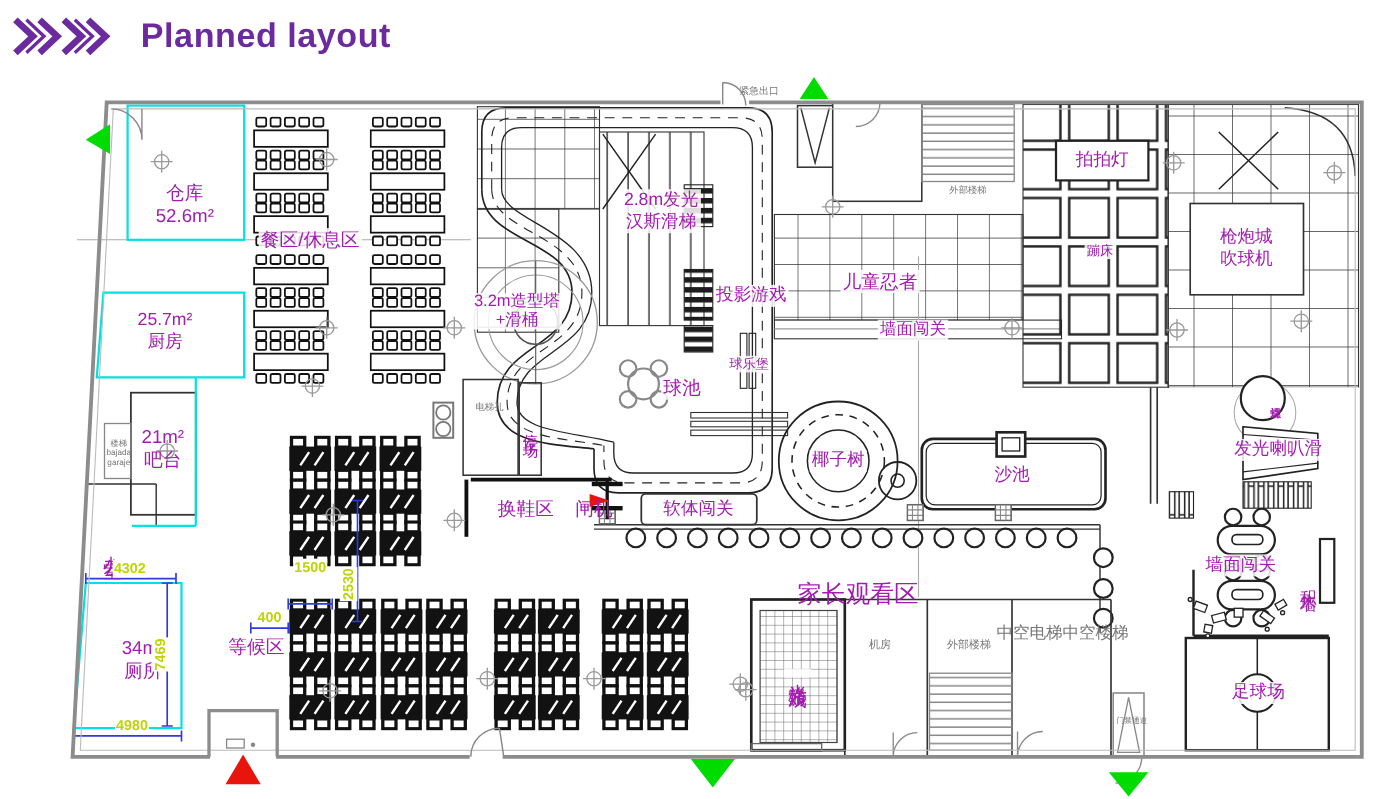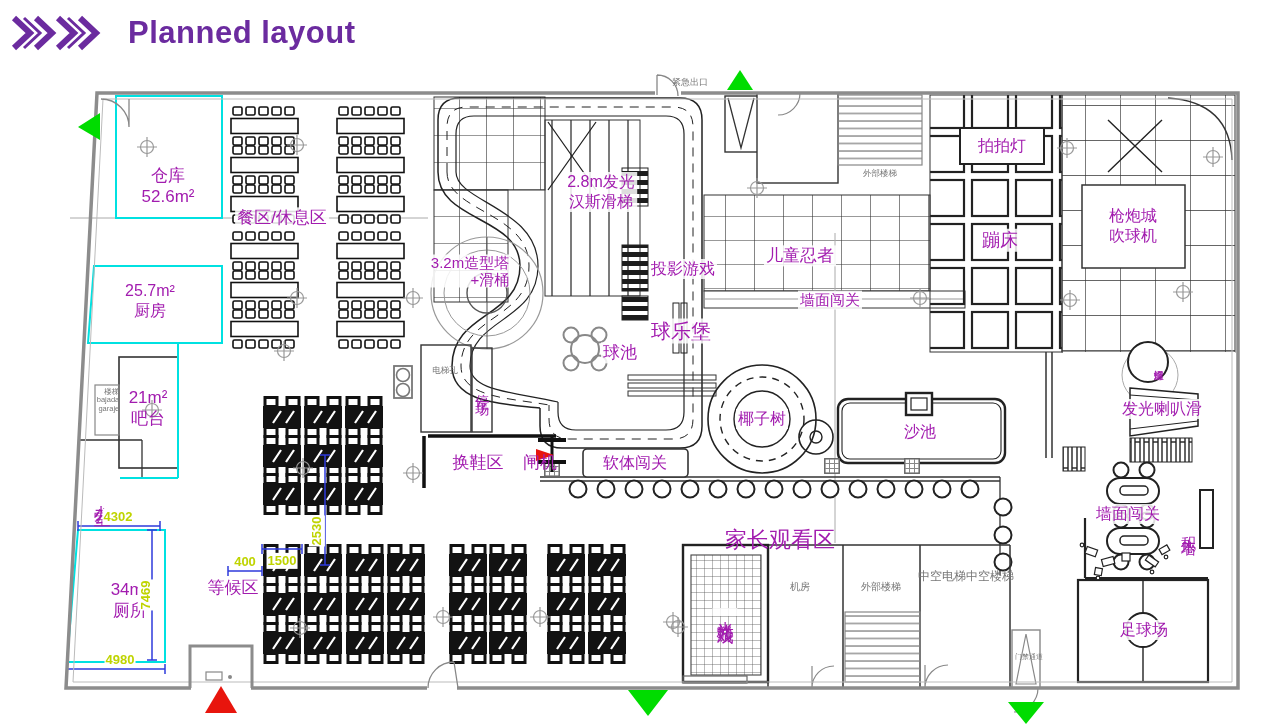--- a/index.html
+++ b/index.html
@@ -8,21 +8,21 @@
   .hdr{position:absolute;left:10px;top:12px;display:flex;align-items:center;gap:14px;}
   .hdr h1{margin:0;font-size:31px;font-weight:bold;color:#6B2B9F;letter-spacing:.5px;}
   .plan-svg{position:absolute;left:0;top:0;}
   .lbl{position:absolute;transform:translate(-50%,-50%);white-space:pre-line;text-align:center;
        font-size:16px;color:#a21caf;line-height:1.25;pointer-events:none;}
   .chip{background:rgba(255,255,255,.85);padding:0 2px;}
   .sm{font-size:9px;color:#777;}
   .dim{font-size:13px;font-weight:bold;color:#BFD400;background:#fff;padding:0 1px;}
   .rot{transform:translate(-50%,-50%) rotate(-90deg);}
   .vert{writing-mode:vertical-rl;text-orientation:upright;letter-spacing:2px;}
-  .leftal{text-align:right;line-height:1.1;}
+  .leftal{text-align:center;line-height:1.1;margin-top:12px;}
 </style>
 </head>
 <body>
 
 <div class="stage">
 
   <div class="hdr">
     <svg width="104" height="42" viewBox="0 0 104 42">
       <g fill="none" stroke="#6B2B9F" stroke-width="6" stroke-linejoin="miter">
         <path d="M4,36 L20,21 L4,6"></path>
@@ -419,47 +419,47 @@
 厕所</span>
   <span class="lbl" style="left:233px;top:588px;font-size:17px">等候区</span>
 
   <span class="lbl sm" style="left:445px;top:370px;font-size:8.5px">电梯孔</span>
   <span class="lbl vert" style="left:482px;top:389px;font-size:14px;letter-spacing:4px">停车场</span>
   <span class="lbl" style="left:478px;top:463px;font-size:17px">换鞋区</span>
   <span class="lbl" style="left:540px;top:463px;font-size:17px">闸机</span>
   <span class="lbl" style="left:635px;top:463px;font-size:16px">软体闯关</span>
   <span class="lbl" style="left:780px;top:540px;font-size:22px">家长观看区</span>
   <span class="lbl chip" style="left:620px;top:353px;font-size:17px">球池</span>
-  <span class="lbl chip" style="left:681px;top:331px;font-size:20px">球乐堡</span>
+  <span class="lbl chip" style="left:681px;top:331px;font-size:12px">球乐堡</span>
   <span class="lbl chip" style="left:683px;top:269px;font-size:16px">投影游戏</span>
   <span class="lbl chip" style="left:601px;top:192px;font-size:16px">2.8m发光
 汉斯滑梯</span>
   <span class="lbl chip leftal" style="left:470px;top:271px;font-size:15px">3.2m造型塔
 +滑桶</span>
   <span class="lbl chip" style="left:762px;top:419px;font-size:16px">椰子树</span>
   <span class="lbl" style="left:920px;top:432px;font-size:16px">沙池</span>
   <span class="lbl chip" style="left:800px;top:256px;font-size:17px">儿童忍者</span>
   <span class="lbl chip" style="left:830px;top:300px;font-size:15px">墙面闯关</span>
   <span class="lbl sm" style="left:880px;top:173px;font-size:8.5px">外部楼梯</span>
   <span class="lbl" style="left:1002px;top:146px;font-size:16px">拍拍灯</span>
-  <span class="lbl chip" style="left:1000px;top:240px;font-size:18px">蹦床</span>
+  <span class="lbl chip" style="left:1000px;top:228px;font-size:12px">蹦床</span>
   <span class="lbl" style="left:1133px;top:226px;font-size:16px">枪炮城
 吹球机</span>
   <span class="lbl chip" style="left:1162px;top:409px;font-size:16px">发光喇叭滑</span>
   <span class="lbl vert chip" style="left:1158px;top:362px;font-size:10px;letter-spacing:0">螺旋滑</span>
   <span class="lbl chip" style="left:1128px;top:514px;font-size:16px">墙面闯关</span>
   <span class="lbl vert" style="left:1188px;top:528px;font-size:15px">积木墙</span>
   <span class="lbl chip" style="left:1144px;top:630px;font-size:16px">足球场</span>
   <span class="lbl sm" style="left:1029px;top:657px;font-size:7px">门禁通道</span>
   <span class="lbl vert chip" style="left:725px;top:612px;font-size:17px">光格游戏</span>
   <span class="lbl sm" style="left:800px;top:587px;font-size:10px">机房</span>
   <span class="lbl sm" style="left:881px;top:587px;font-size:10px">外部楼梯</span>
-  <span class="lbl sm" style="left:966px;top:576px;font-size:12px">中空电梯中空楼梯</span>
+  <span class="lbl sm" style="left:966px;top:576px;font-size:15px">中空电梯中空楼梯</span>
   <span class="lbl sm" style="left:690px;top:83px;font-size:9px">紧急出口</span>
 
   <span class="lbl dim" style="left:118px;top:517px">4302</span>
   <span class="lbl dim rot" style="left:146px;top:595px">7469</span>
   <span class="lbl dim" style="left:120px;top:660px">4980</span>
   <span class="lbl dim" style="left:245px;top:562px">400</span>
-  <span class="lbl dim" style="left:282px;top:561px">1500</span>
+  <span class="lbl dim" style="left:282px;top:516px">1500</span>
   <span class="lbl dim rot" style="left:317px;top:531px">2530</span>
 
 </div>
 
 </body></html>

